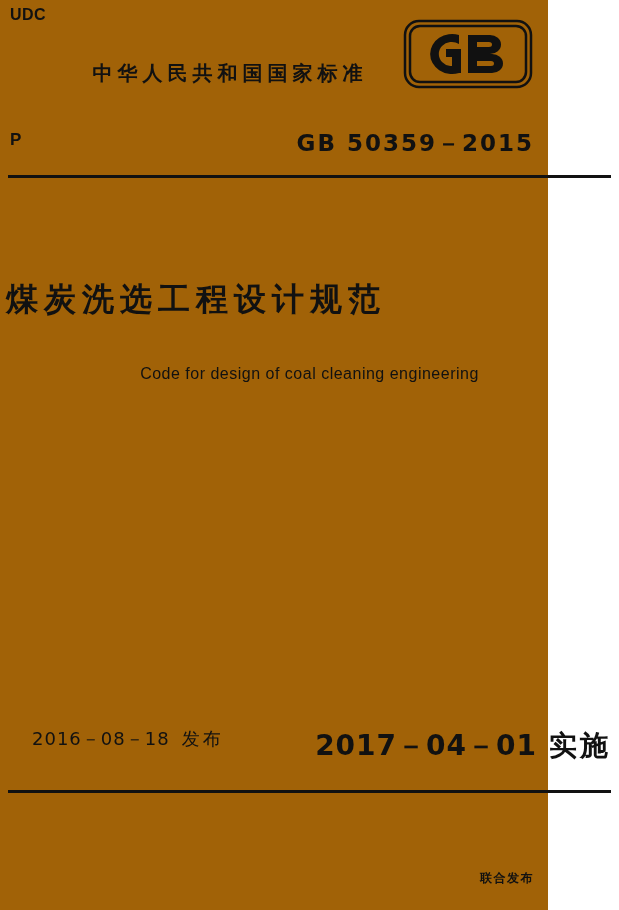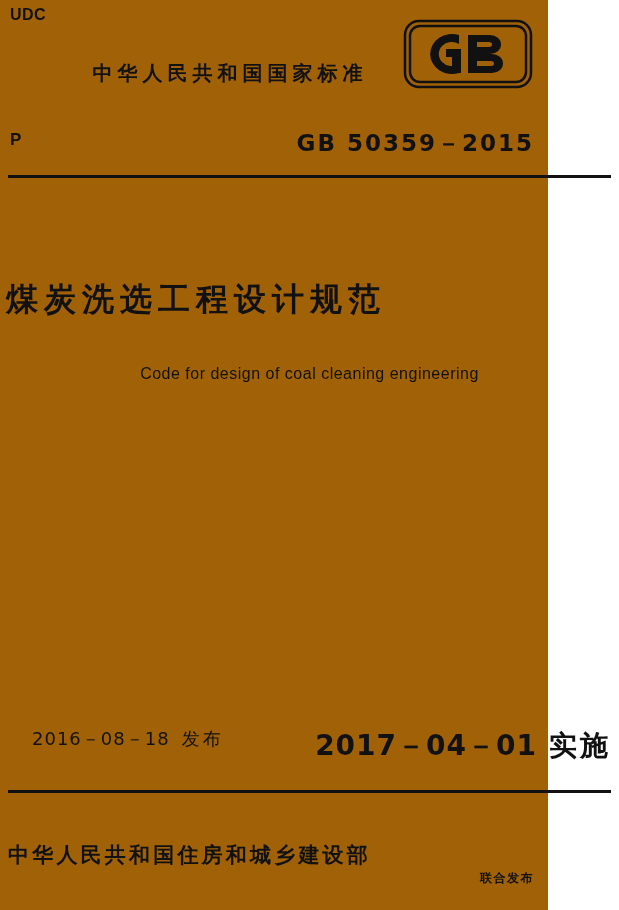--- a/index.html
+++ b/index.html
@@ -230,18 +230,17 @@
       <span>2016－08－18</span><span class="date-word">发布</span>
     </div>
     <div class="date-right">
       <span>2017－04－01</span><span class="date-word">实施</span>
     </div>
   </div>
 
   <div class="rule-bottom"></div>
 
   <div class="issuers">
-    <div class="issuer-line-1">中华人民共和国住房和城乡建设部</div>
   </div>
 
   <div class="joint">联合发布</div>
 
 </div>
 
 </body></html>

